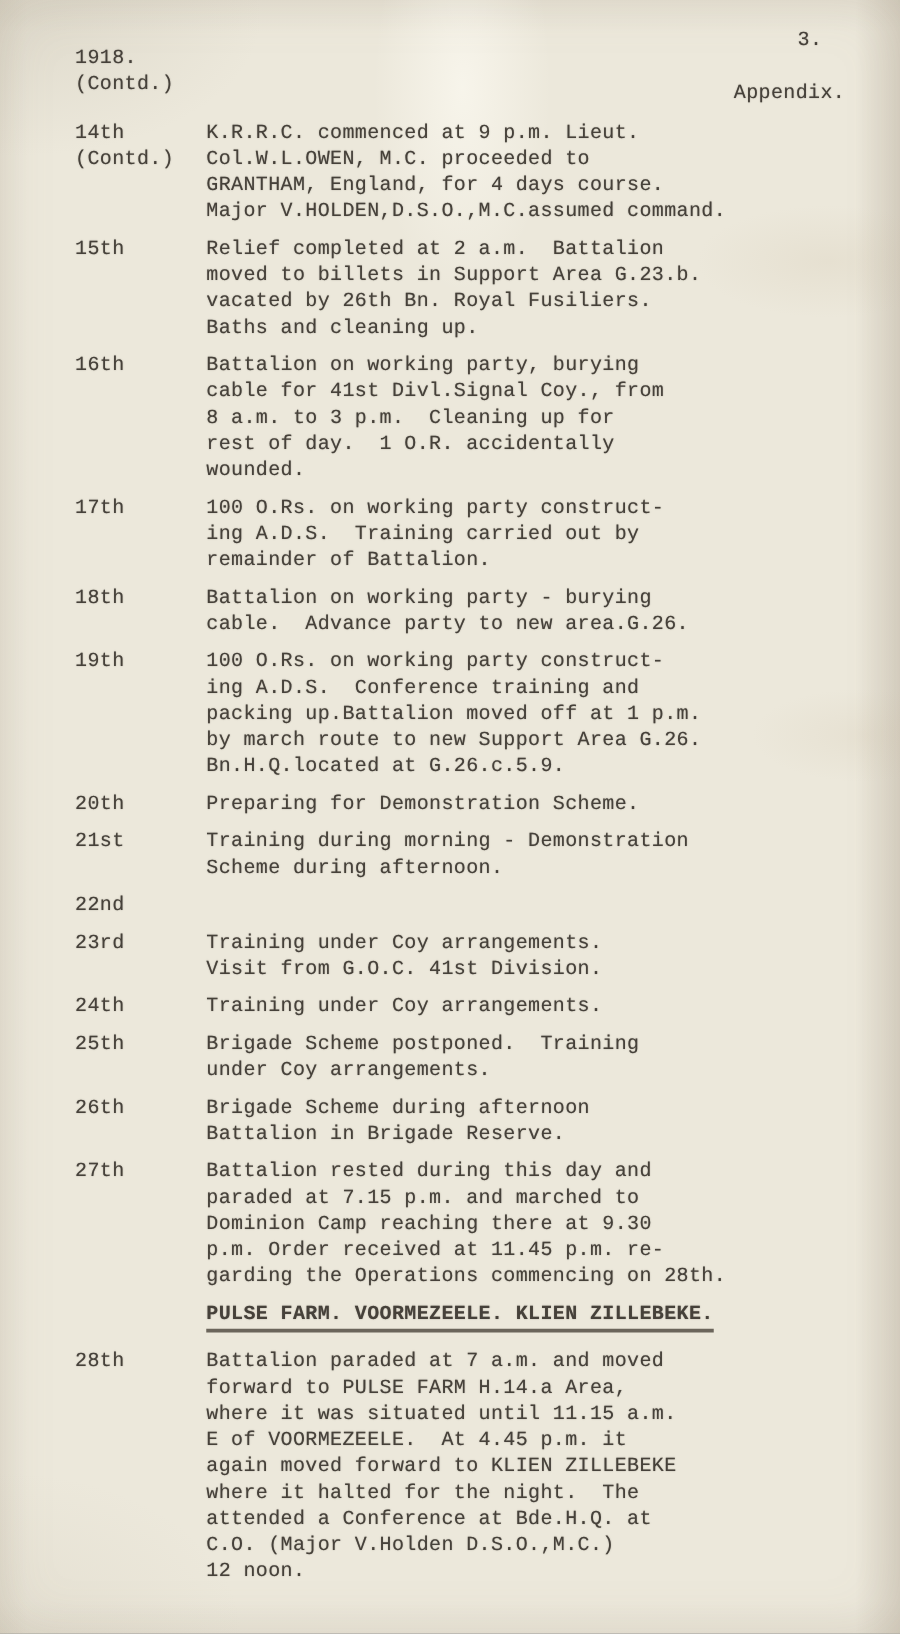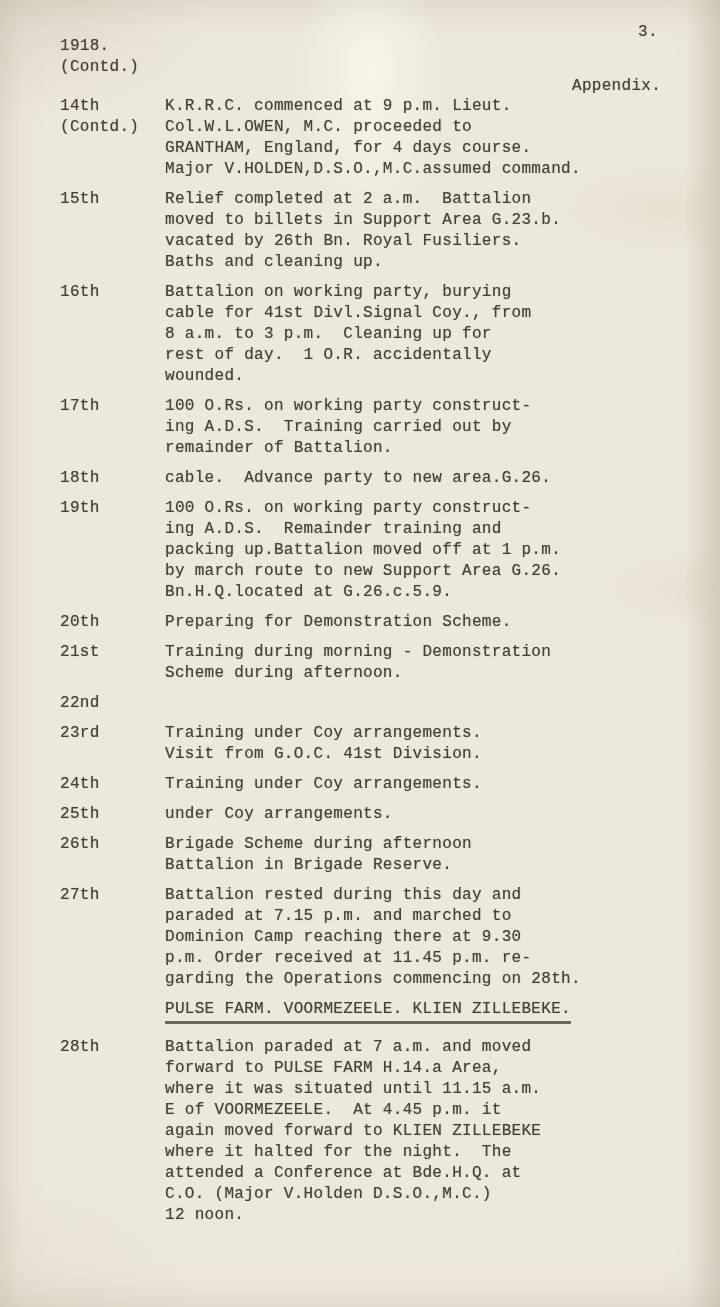--- a/index.html
+++ b/index.html
@@ -47,23 +47,22 @@
     left: 60px;
     top: 36px;
   }
   .year-contd {
     position: absolute;
     left: 60px;
     top: 57px;
   }
   .appendix {
     position: absolute;
-    left: 572px;
+    left: 587px;
     top: 64px;
-    margin-top: 12px;
   }
   .entries {
     position: absolute;
     left: 60px;
     top: 96px;
     width: 625px;
   }
   .entry {
     display: flex;
     margin-bottom: 9px;
@@ -74,20 +73,21 @@
     width: 105px;
   }
   .entry .body {
     flex: 1;
   }
   .line, .date-line {
     white-space: pre;
   }
   .section-heading {
     margin: 6px 0 13px 105px;
+    font-weight: bold;
   }
   .section-heading span {
     display: inline-block;
     padding-bottom: 1px;
     border-bottom: 3px solid rgba(64, 58, 48, 0.75);
     white-space: pre;
   }
 </style>
 </head>
 <body>
@@ -141,30 +141,31 @@
           <div class="line">100 O.Rs. on working party construct-</div>
           <div class="line">ing A.D.S.  Training carried out by</div>
           <div class="line">remainder of Battalion.</div>
         </div>
       </div>
       <div class="entry">
         <div class="date">
           <div class="date-line">18th</div>
         </div>
         <div class="body">
+          <div class="line">Battalion on working party - burying</div>
           <div class="line">cable.  Advance party to new area.G.26.</div>
         </div>
       </div>
       <div class="entry">
         <div class="date">
           <div class="date-line">19th</div>
         </div>
         <div class="body">
           <div class="line">100 O.Rs. on working party construct-</div>
-          <div class="line">ing A.D.S.  Remainder training and</div>
+          <div class="line">ing A.D.S.  Conference training and</div>
           <div class="line">packing up.Battalion moved off at 1 p.m.</div>
           <div class="line">by march route to new Support Area G.26.</div>
           <div class="line">Bn.H.Q.located at G.26.c.5.9.</div>
         </div>
       </div>
       <div class="entry">
         <div class="date">
           <div class="date-line">20th</div>
         </div>
         <div class="body">
@@ -200,20 +201,21 @@
         </div>
         <div class="body">
           <div class="line">Training under Coy arrangements.</div>
         </div>
       </div>
       <div class="entry">
         <div class="date">
           <div class="date-line">25th</div>
         </div>
         <div class="body">
+          <div class="line">Brigade Scheme postponed.  Training</div>
           <div class="line">under Coy arrangements.</div>
         </div>
       </div>
       <div class="entry">
         <div class="date">
           <div class="date-line">26th</div>
         </div>
         <div class="body">
           <div class="line">Brigade Scheme during afternoon</div>
           <div class="line">Battalion in Brigade Reserve.</div>

